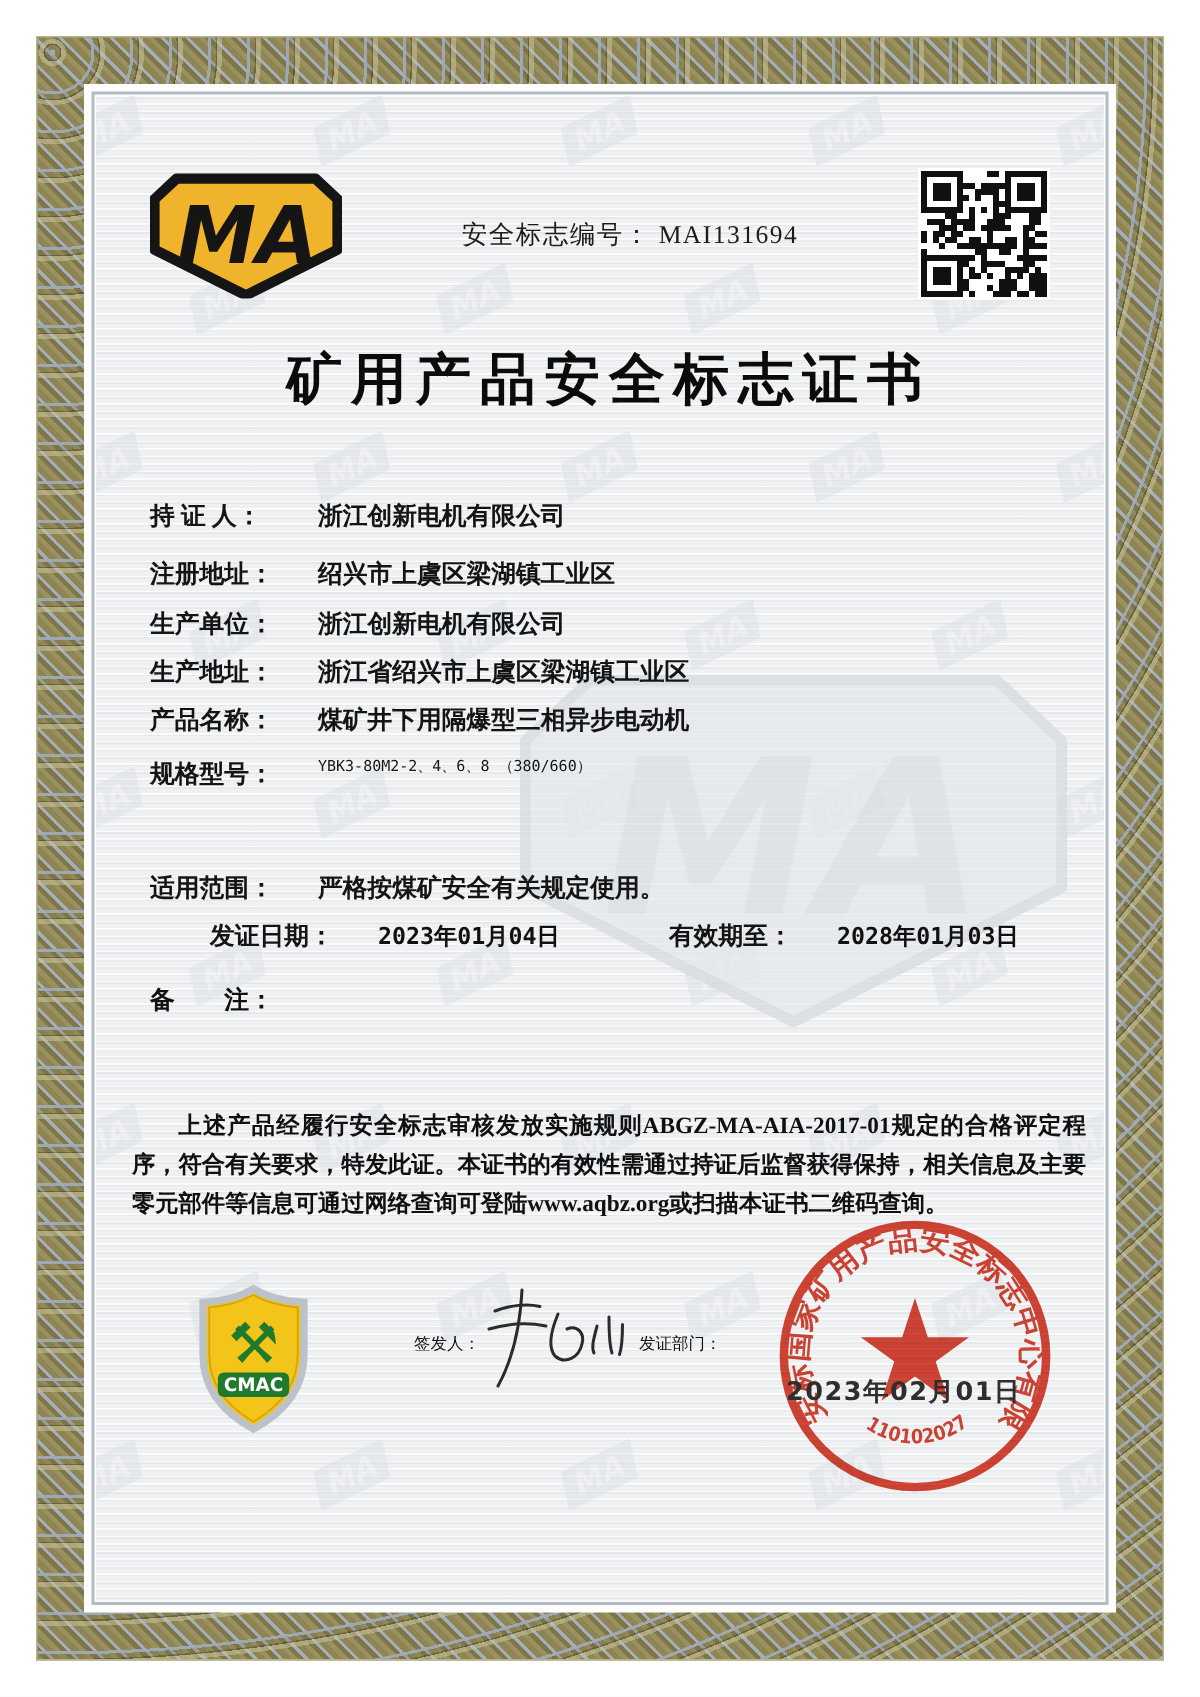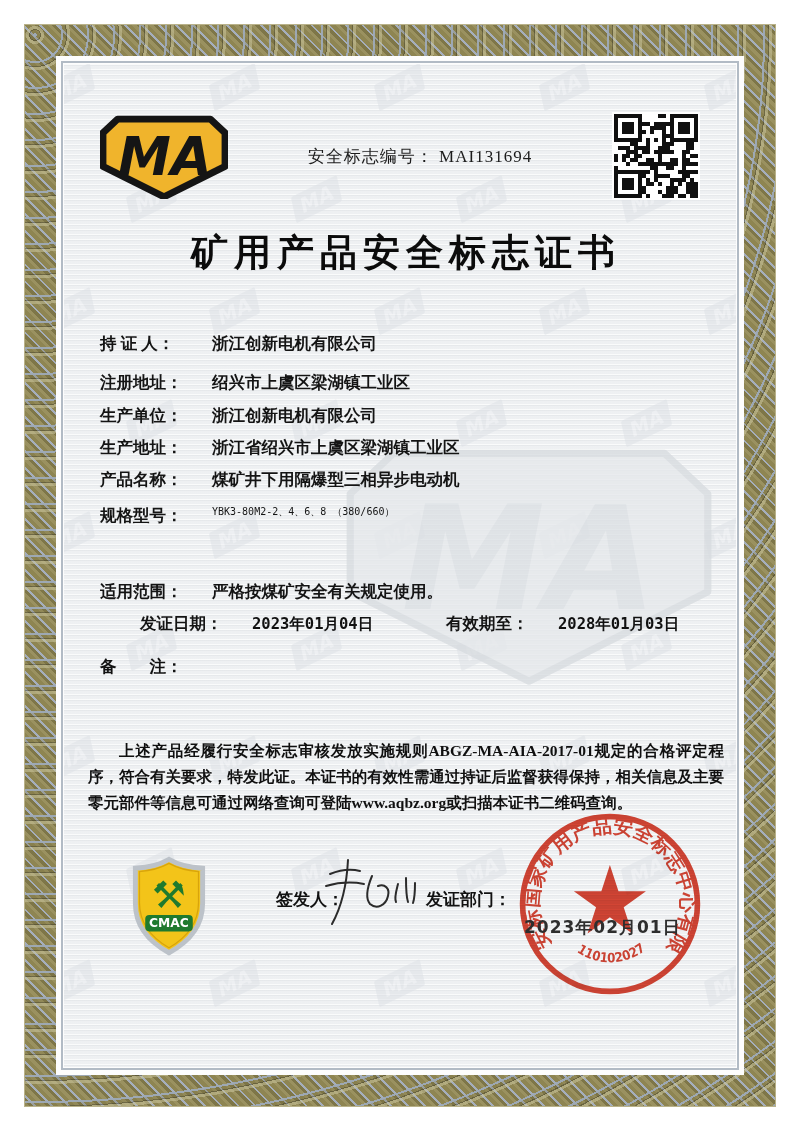--- a/index.html
+++ b/index.html
@@ -52,21 +52,21 @@
   .dates .dval{font-family:"DejaVu Sans Mono","Liberation Mono",monospace;font-weight:700;font-size:15.5px;padding-top:1px;}
   .dates .dval.first{width:186px;}
   .dates .flabel.second{margin-left:8px;}
   .remark{position:absolute;left:36px;top:592px;font-size:16.5px;font-weight:600;white-space:pre;z-index:1;}
   .statement{
     position:absolute;left:24px;top:674px;width:636px;z-index:1;
     font-size:15.5px;font-weight:700;line-height:1.68;text-indent:2em;
     text-align:justify;color:#101010;
   }
   .badge{position:absolute;left:64px;top:792px;z-index:1;}
-  .signer-label,.dept-label{position:absolute;font-size:17px;font-weight:700;z-index:1;}
+  .signer-label,.dept-label{position:absolute;font-size:11px;font-weight:400;z-index:1;}
   .signer-label{left:212px;top:824px;}
   .dept-label{left:362px;top:824px;}
   .sig{position:absolute;left:250px;top:782px;z-index:2;}
   .stamp{position:absolute;left:452px;top:746px;z-index:2;mix-blend-mode:multiply;opacity:.95;}
   .stamp-date{
     position:absolute;left:460px;top:852px;z-index:3;
     font-size:17px;font-weight:700;color:#2e2e2e;letter-spacing:1px;
     font-family:"DejaVu Sans","Liberation Sans",sans-serif;
   }
 </style>

